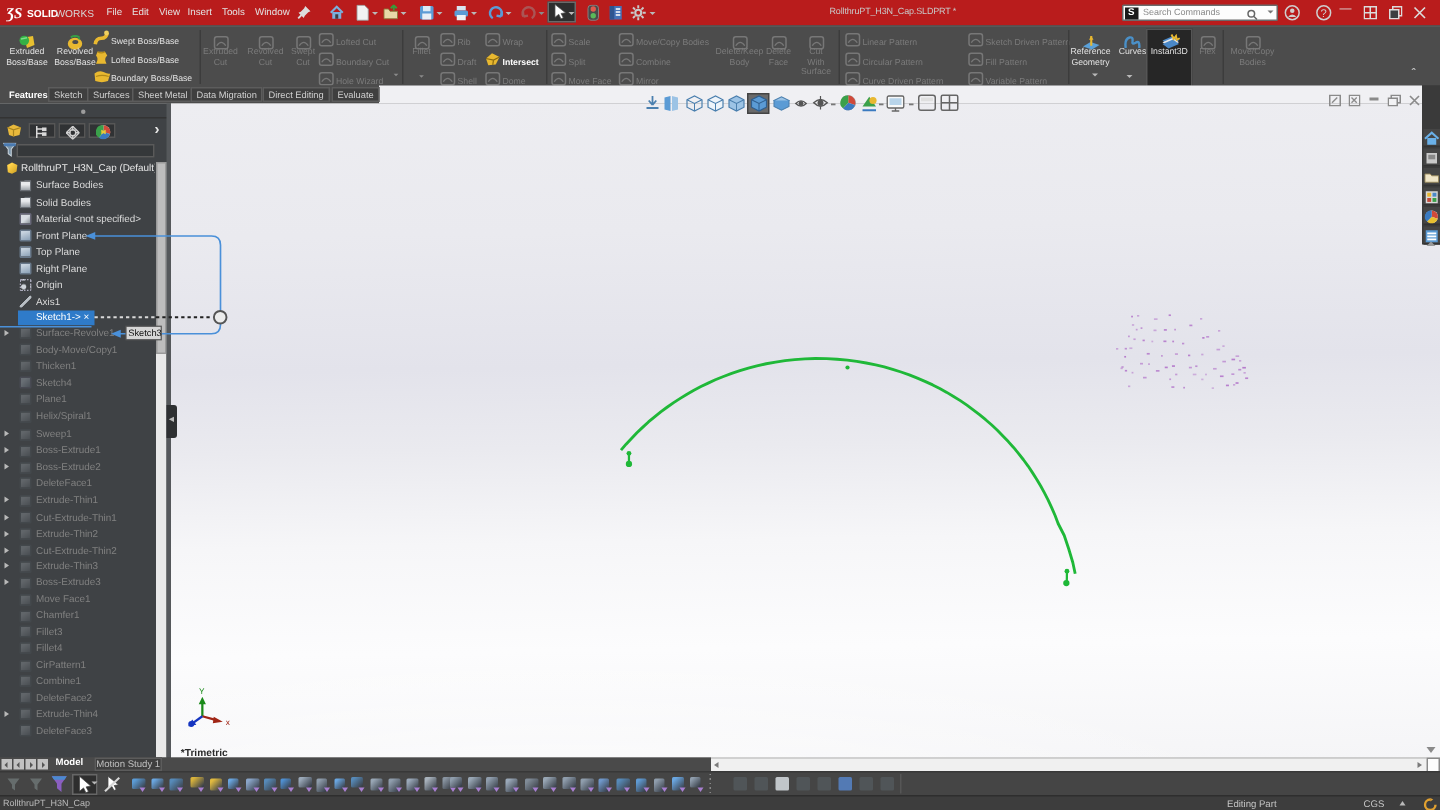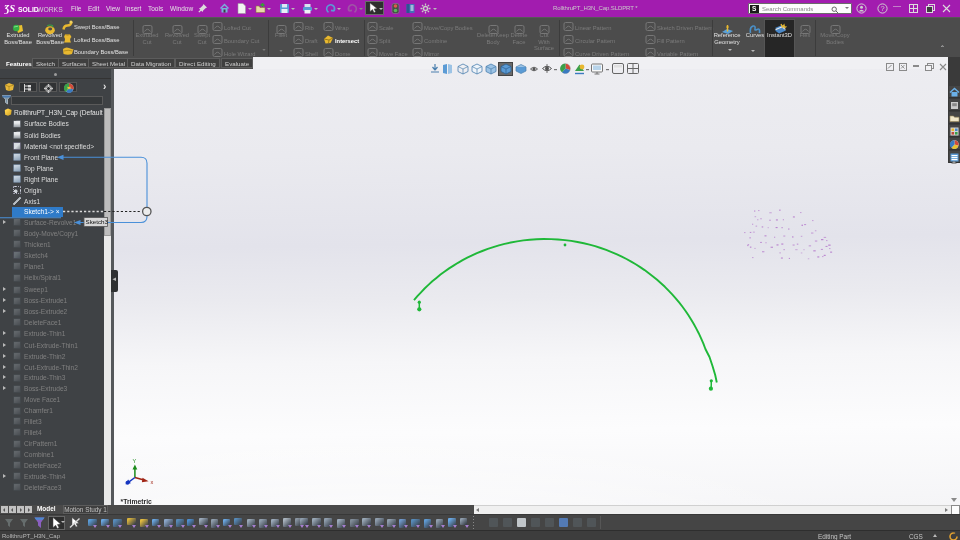--- a/index.html
+++ b/index.html
@@ -1,18 +1,18 @@
 <!DOCTYPE html>
 <html><head><meta charset="utf-8"><style>
 *{margin:0;padding:0;box-sizing:border-box}
 html,body{width:960px;height:540px;overflow:hidden;font-family:"Liberation Sans",sans-serif}
 #app{position:relative;width:960px;height:540px;background:#4c4c4c}
 .abs{position:absolute}
 
-#title{position:absolute;left:0;top:0;width:960px;height:17px;background:#a21caf}
+#title{position:absolute;left:0;top:0;width:960px;height:17px;background:#b91c1c}
 #title .menu{position:absolute;top:4.5px;font-size:6.5px;color:#e3e3e3}
 #doctitle{position:absolute;top:5px;left:553px;font-size:6px;color:#c9c9c9;letter-spacing:-0.1px}
 #search{position:absolute;left:748px;top:2.5px;width:104px;height:11.5px;background:#fdfdfd;border:1px solid #6b6b6b;border-radius:1px}
 #search .sq{position:absolute;left:1px;top:1px;width:8.5px;height:8.5px;background:#1a1a1a;color:#fff;font-size:6.5px;font-weight:bold;text-align:center;line-height:8.5px}
 #search .ph{position:absolute;left:13px;top:2.5px;font-size:6px;color:#8a8a8a}
 
 .qi{position:absolute;top:3px;width:11px;height:11px}
 .dd{position:absolute;top:8px;width:0;height:0;border-left:2.2px solid transparent;border-right:2.2px solid transparent;border-top:2.8px solid #b9b9b9}
 
 .wb{position:absolute;top:5px;font-size:8px;color:#dcdcdc;line-height:8px}

